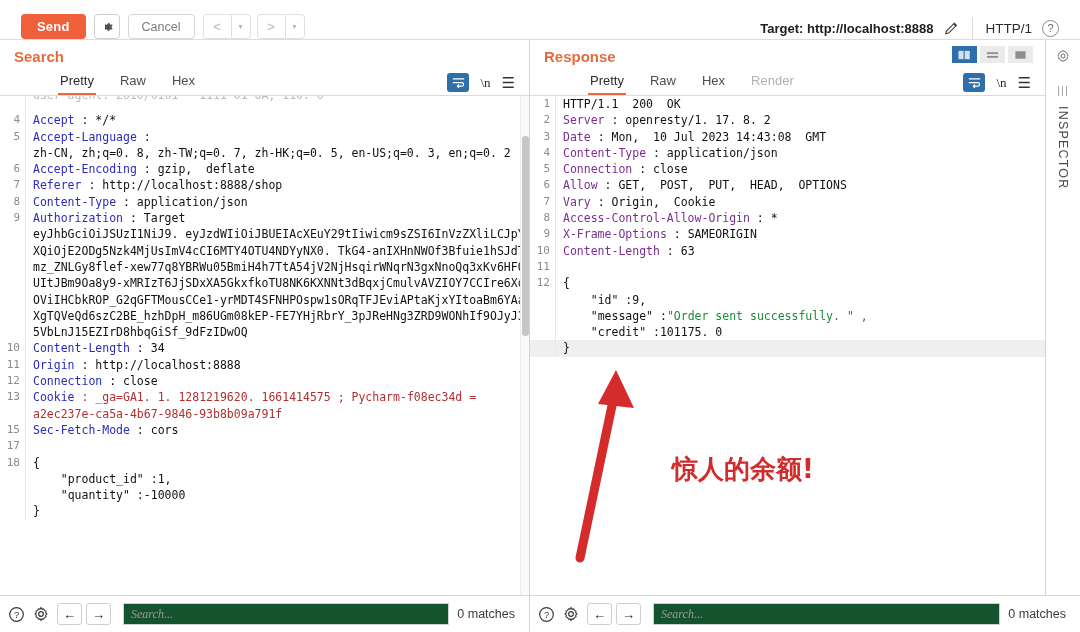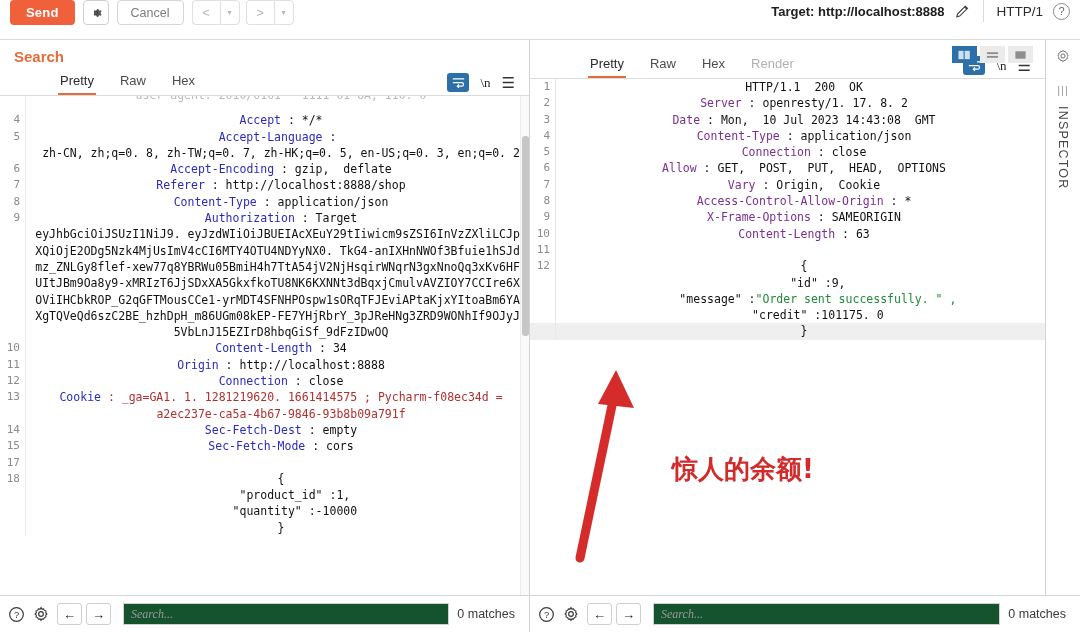--- a/index.html
+++ b/index.html
@@ -7,22 +7,22 @@
     width: 1080px; height: 632px;
     font-family: "Liberation Sans", sans-serif;
     background: #ffffff;
     overflow: hidden;
   }
   #app { position: relative; width: 1080px; height: 632px; display: flex; flex-direction: column; }
 
   
   .toolbar {
     height: 40px; flex: 0 0 40px;
-    display: flex; align-items: flex-start;
-    padding: 0 10px;
+    display: flex; align-items: flex-end;
+    padding: 0 21px;
     background: #ffffff;
     border-bottom: 1px solid #dcdcdc;
   }
   .btn-send {
     background: #f0603b; color: #fff;
     font-weight: bold; font-size: 13px;
     border: none; border-radius: 4px;
     padding: 5px 16px; cursor: pointer;
     letter-spacing: .2px;
   }
@@ -100,21 +100,21 @@
     color: #111;
   }
   .code-scroll { position: absolute; inset: 0; overflow: hidden; }
   .ln-row { display: flex; }
   .ln {
     width: 26px; flex: 0 0 26px; text-align: right; padding-right: 5px;
     color: #8b8b8b; font-size: 11px; user-select: none;
     border-right: 1px solid #e8e8e8;
   }
   .ln.blank { color: transparent; }
-  .code-txt { padding-left: 7px; white-space: pre-wrap; word-break: break-all; flex: 1; text-align: center; }
+  .code-txt { padding-left: 7px; white-space: pre-wrap; word-break: break-all; flex: 1; }
   .hdr-name { color: #2b2bbb; }
   .hdr-name-r { color: #7b2f8f; }
   .cookie-v { color: #b03030; }
   .str-green { color: #1f8a3b; }
   .hl-row { background: #efefef; }
 
   .scrollbar-v {
     position: absolute; right: 0; top: 0; width: 9px; height: 100%;
     background: #fafafa; border-left: 1px solid #ececec;
   }
@@ -275,24 +275,20 @@
             </div>
             <div class="ln-row">
               <div class="ln">13</div>
               <div class="code-txt"><span class="hdr-name">Cookie</span><span class="cookie-v"> : _ga=GA1. 1. 1281219620. 1661414575 ; Pycharm-f08ec34d =</span></div>
             </div>
             <div class="ln-row">
               <div class="ln blank">&nbsp;</div>
               <div class="code-txt cookie-v">a2ec237e-ca5a-4b67-9846-93b8b09a791f</div>
             </div>
             <div class="ln-row">
-              <div class="ln">14</div>
-              <div class="code-txt"><span class="hdr-name">Sec-Fetch-Dest</span><span> : empty</span></div>
-            </div>
-            <div class="ln-row">
               <div class="ln">15</div>
               <div class="code-txt"><span class="hdr-name">Sec-Fetch-Mode</span><span> : cors</span></div>
             </div>
             <div class="ln-row">
               <div class="ln">17</div>
               <div class="code-txt">&nbsp;</div>
             </div>
             <div class="ln-row">
               <div class="ln">18</div>
               <div class="code-txt">{</div>
@@ -311,20 +307,21 @@
             </div>
           </div>
         <div class="scrollbar-v">
           <div class="scrollbar-thumb" style="top:40px;height:200px;"></div>
         </div>
       </div>
     </div>
 
     <div class="panel response">
       <div class="panel-head">
+        <div class="panel-title">Response</div>
         <div class="viewmodes">
           <div class="vm active">
             <svg width="13" height="10" viewBox="0 0 14 10">
               <rect x="0.5" y="0.5" width="5.5" height="9" fill="#cfe0f0"></rect>
               <rect x="7.2" y="0.5" width="5.5" height="9" fill="#cfe0f0"></rect>
             </svg>
           </div>
           <div class="vm">
             <svg width="13" height="10" viewBox="0 0 14 10">
               <rect x="1" y="2" width="12" height="2" fill="#8e8e8e"></rect>

